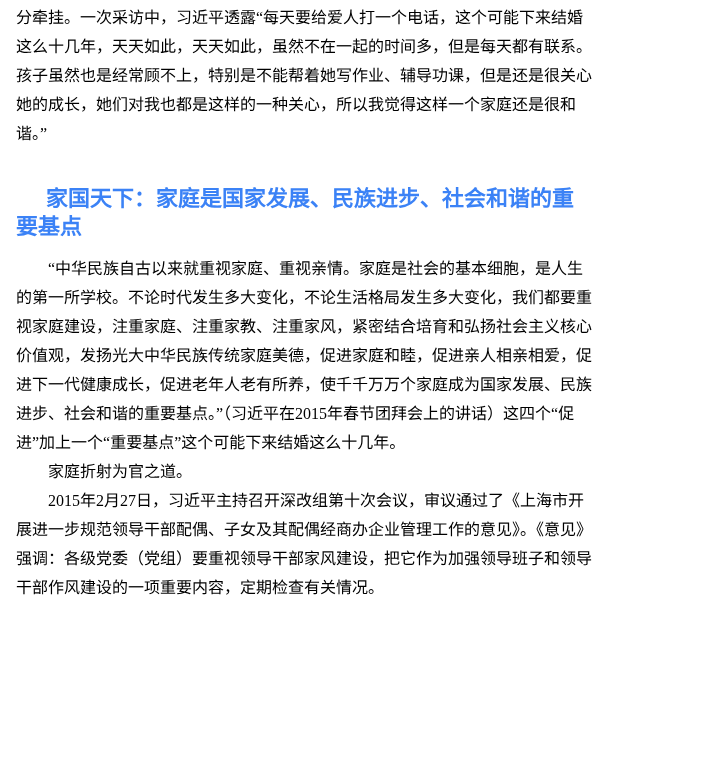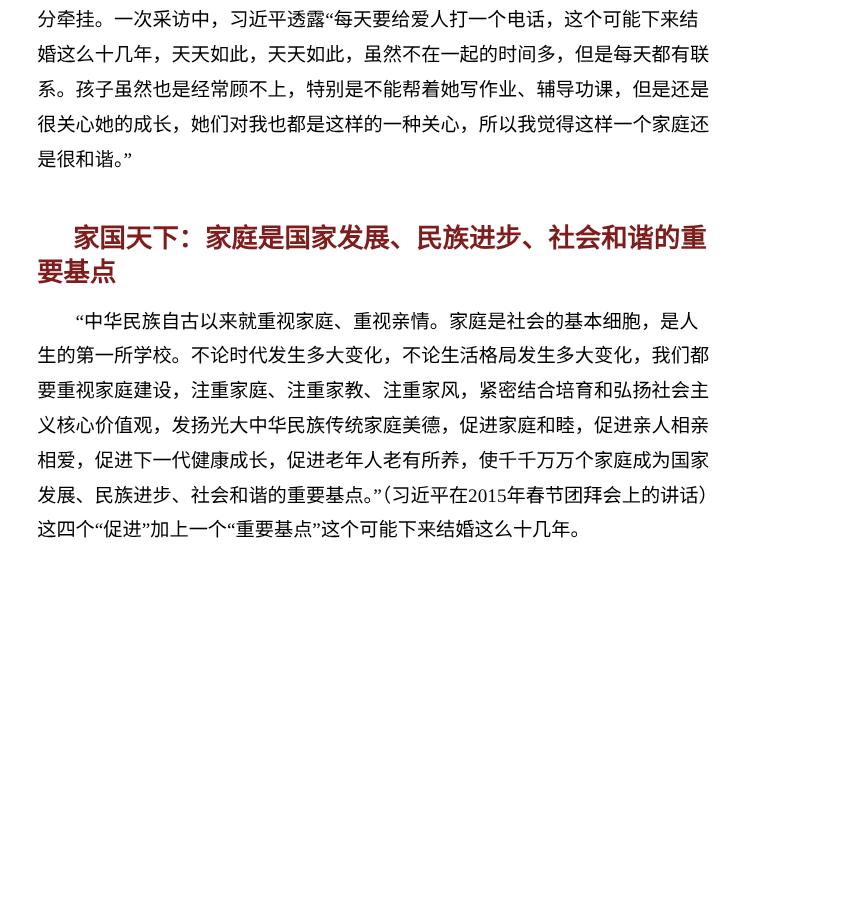--- a/index.html
+++ b/index.html
@@ -10,53 +10,55 @@
   body {
     width: 719px;
     height: 760px;
     overflow: hidden;
     font-family: "Liberation Serif", "DejaVu Serif", serif;
     color: #000000;
   }
   .page {
     box-sizing: border-box;
     width: 611px;
-    padding: 3px 18px 0 31px;
+    padding: 3px 18px 0 16px;
   }
   .body-para {
     margin: 0;
     font-size: 16px;
     line-height: 29px;
     text-indent: 32px;
     text-align: left;
     word-break: break-all;
   }
   .body-para.continuation {
     text-indent: 0;
   }
   .section-heading {
     margin: 37px 0 13px 0;
     font-size: 22px;
     line-height: 28px;
     font-weight: bold;
-    color: #7f1d1d;
+    color: #3b82f6;
     text-indent: 30px;
     word-break: break-all;
   }
 </style>
 </head>
 <body>
 
 <div class="page">
 
   <p class="body-para continuation">分牵挂。一次采访中，习近平透露“每天要给爱人打一个电话，这个可能下来结婚这么十几年，天天如此，天天如此，虽然不在一起的时间多，但是每天都有联系。孩子虽然也是经常顾不上，特别是不能帮着她写作业、辅导功课，但是还是很关心她的成长，她们对我也都是这样的一种关心，所以我觉得这样一个家庭还是很和谐。”</p>
 
 
 
   <h2 class="section-heading">家国天下：家庭是国家发展、民族进步、社会和谐的重要基点</h2>
 
 
 
   <p class="body-para">“中华民族自古以来就重视家庭、重视亲情。家庭是社会的基本细胞，是人生的第一所学校。不论时代发生多大变化，不论生活格局发生多大变化，我们都要重视家庭建设，注重家庭、注重家教、注重家风，紧密结合培育和弘扬社会主义核心价值观，发扬光大中华民族传统家庭美德，促进家庭和睦，促进亲人相亲相爱，促进下一代健康成长，促进老年人老有所养，使千千万万个家庭成为国家发展、民族进步、社会和谐的重要基点。”（习近平在2015年春节团拜会上的讲话）这四个“促进”加上一个“重要基点”这个可能下来结婚这么十几年。</p>
 
+  <p class="body-para">家庭折射为官之道。</p>
 
+  <p class="body-para">2015年2月27日，习近平主持召开深改组第十次会议，审议通过了《上海市开展进一步规范领导干部配偶、子女及其配偶经商办企业管理工作的意见》。《意见》强调：各级党委（党组）要重视领导干部家风建设，把它作为加强领导班子和领导干部作风建设的一项重要内容，定期检查有关情况。</p>
 
 </div>
 
 </body></html>

